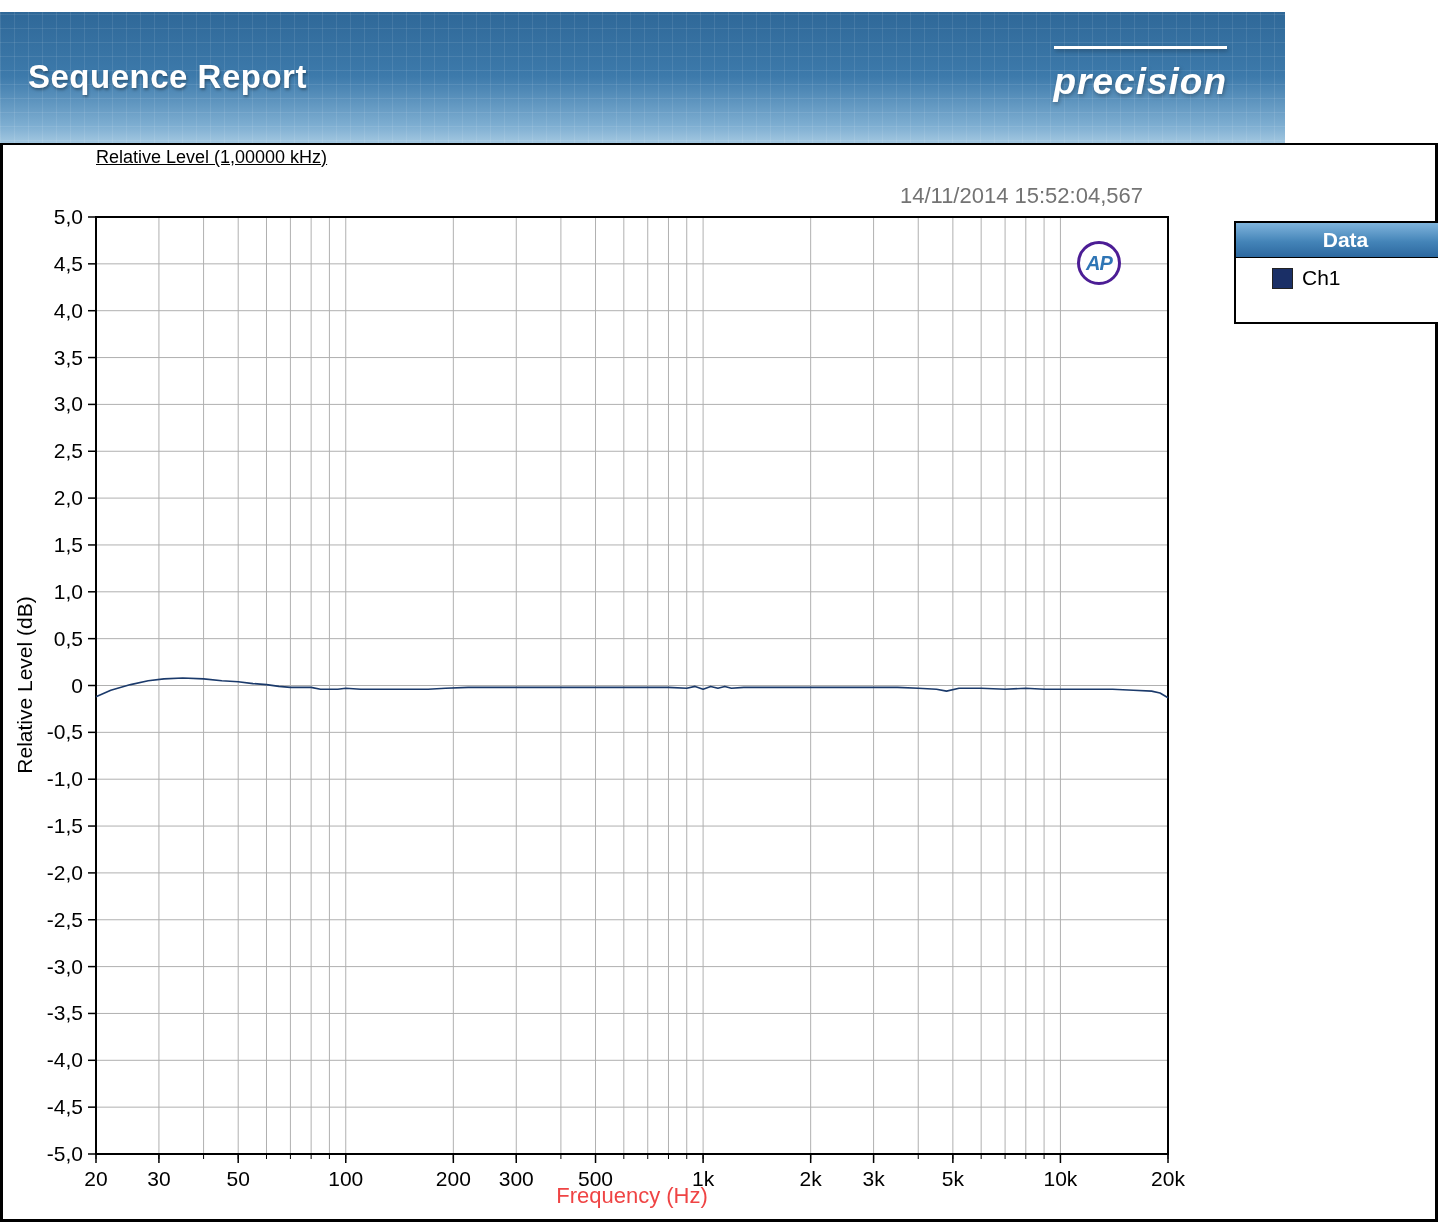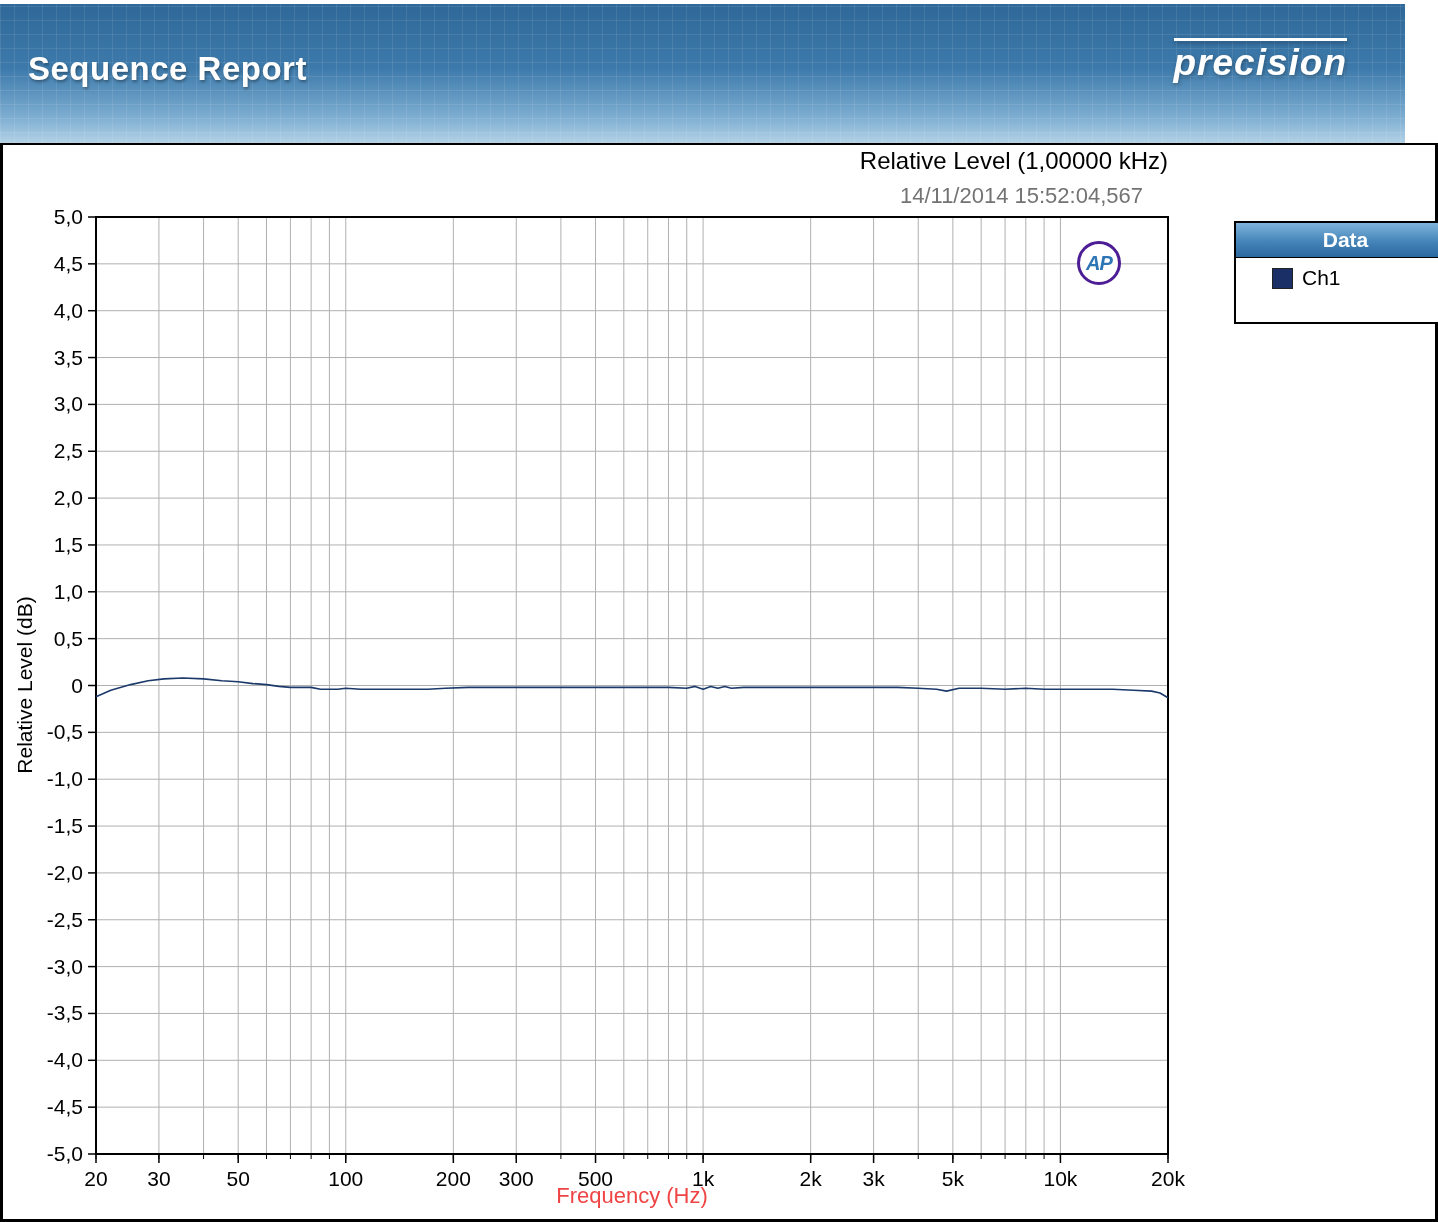--- a/index.html
+++ b/index.html
@@ -5,53 +5,53 @@
   html,body{margin:0;padding:0;}
   body{
     width:1438px;height:1222px;position:relative;
     font-family:"Liberation Sans","DejaVu Sans",sans-serif;
     background:#ffffff;overflow:hidden;
   }
   .page{position:absolute;left:0;top:0;width:1438px;height:1222px;}
 
   
   .header{
-    position:absolute;left:0;top:4px;width:1405px;height:143px;
+    position:absolute;left:0;top:12px;width:1285px;height:143px;
     background:
       repeating-linear-gradient(90deg, rgba(255,255,255,0.09) 0 1px, transparent 1px 14px),
       repeating-linear-gradient(0deg, rgba(255,255,255,0.09) 0 1px, transparent 1px 14px),
       linear-gradient(180deg,#2f6898 0%,#3d7aab 45%,#7fafd2 80%,#bcd8ea 100%);
   }
   .report-title{
     position:absolute;left:28px;top:46px;
     color:#ffffff;font-size:33px;font-weight:bold;letter-spacing:.5px;
     text-shadow:1px 2px 3px rgba(0,0,0,0.35);
   }
   .ap-logo{
     position:absolute;right:58px;top:30px;color:#ffffff;
     font-style:italic;font-weight:bold;
     filter:drop-shadow(1px 2px 2px rgba(0,0,0,0.3));
   }
   .ap-logo-top{display:flex;align-items:flex-end;gap:8px;}
   .ap-audio{font-size:41px;line-height:.9;letter-spacing:1px;}
   .ap-bars{display:block;margin-bottom:5px;}
   .ap-precision{
     font-size:37px;line-height:1;letter-spacing:1px;
-    border-top:3px solid #fff;padding-top:3px;margin-top:4px;text-align:center;
+    border-top:3px solid #fff;padding-top:14px;margin-top:4px;text-align:center;
   }
 
   
   .report{
     position:absolute;left:0;top:143px;width:1438px;height:1079px;
     background:#ffffff;border:3px solid #000;border-top-width:2px;
     box-sizing:border-box;
   }
   .chart-title{
     position:absolute;left:93px;top:2px;width:1072px;
-    text-align:right;font-size:24px;color:#000;
+    text-align:left;font-size:18px;color:#000;text-decoration:underline;
   }
   .chart-timestamp{
     position:absolute;left:93px;top:38px;width:1047px;
     text-align:right;font-size:22px;color:#737373;
   }
   .y-axis-label{
     position:absolute;left:22px;top:540px;white-space:nowrap;
     transform:translate(-50%,-50%) rotate(-90deg);
     font-size:21px;color:#000;
   }

